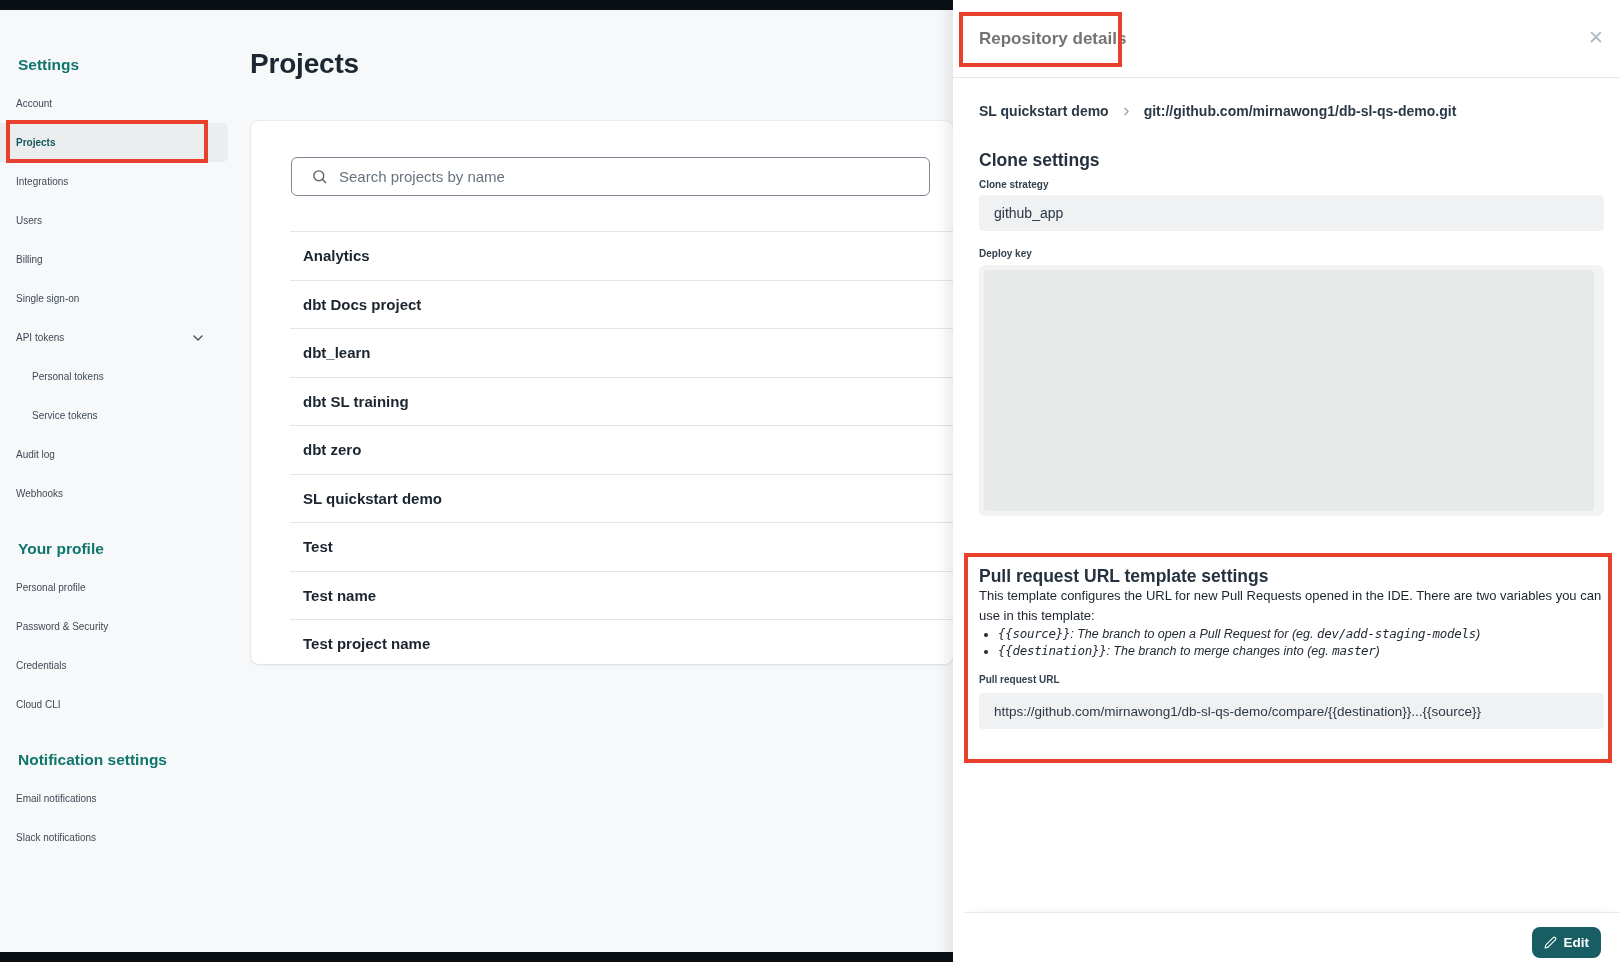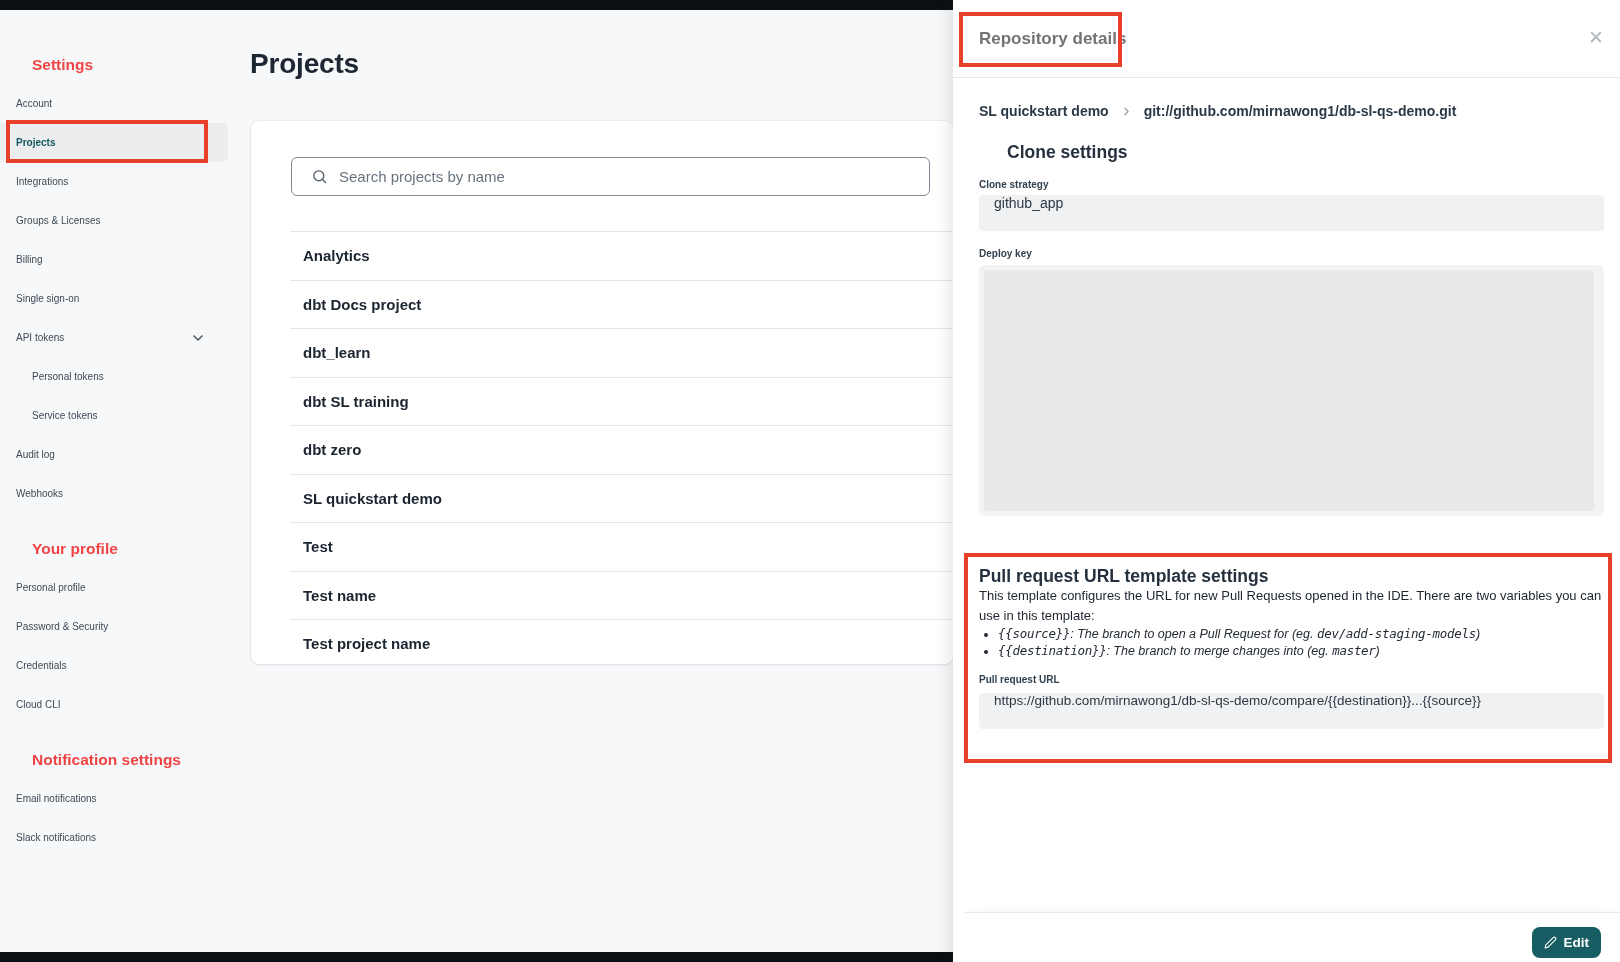--- a/index.html
+++ b/index.html
@@ -5,22 +5,22 @@
   html,body{margin:0;padding:0;background:#e9ebee;}
   .stage{position:relative;width:1620px;height:962px;background:#fff;overflow:hidden;
          font-family:"Liberation Sans",sans-serif;-webkit-font-smoothing:antialiased;}
 
   
   .main{position:absolute;left:0;top:0;width:953px;height:962px;background:#f7f8f9;}
   .strip{position:absolute;left:0;width:953px;height:10px;background:#0b1014;}
   .strip.top{top:0}.strip.bottom{bottom:0}
 
   .sidebar{position:absolute;left:0;top:46px;width:230px;}
-  .sb-heading{height:38px;display:flex;align-items:center;padding-left:32px;
-              font-size:15.5px;font-weight:bold;color:#ef4444;}
+  .sb-heading{height:38px;display:flex;align-items:center;padding-left:18px;
+              font-size:15.5px;font-weight:bold;color:#0f766e;}
   .sb-heading.gap{margin-top:17px;}
   .sb-item{height:39px;display:flex;align-items:center;padding-left:16px;box-sizing:border-box;
            width:228px;font-size:10px;color:#3e4a57;cursor:pointer;}
   .sb-item.indent{padding-left:32px;}
   .sb-item.selected{background:#ebedee;border-radius:0 6px 6px 0;color:#12575f;font-weight:bold;}
   .sb-item .chev{margin-left:auto;margin-right:22px;display:flex;}
 
   .page-title{position:absolute;left:250px;top:48px;margin:0;font-size:28px;font-weight:bold;
               color:#1c2733;letter-spacing:-.2px;}
 
@@ -42,21 +42,21 @@
   .panel-header{position:absolute;left:0;top:0;right:0;height:77px;border-bottom:1px solid #e5e8ea;}
   .panel-title{position:absolute;left:26px;top:29px;font-size:17px;font-weight:bold;color:#737373;text-align:center;}
   .close-btn{position:absolute;right:8px;top:22px;width:32px;height:32px;border:0;background:none;
              font-size:19px;line-height:32px;color:#b3bac2;cursor:pointer;padding:0;font-family:inherit;}
 
   .breadcrumb{position:absolute;left:26px;top:103px;display:flex;align-items:center;gap:11px;
               font-size:14px;font-weight:bold;color:#2b3947;}
   .sec-heading{position:absolute;left:26px;font-size:17.5px;font-weight:bold;color:#25313e;}
   .field-label{position:absolute;left:26px;font-size:10px;font-weight:bold;color:#33414e;}
   .field{position:absolute;left:26px;width:625px;height:36px;box-sizing:border-box;background:#f0f1f2;
-         border-radius:4px;display:flex;padding-left:15px;font-size:14px;color:#2b3845;}
+         border-radius:4px;display:flex;align-items:center;padding-left:15px;font-size:14px;color:#2b3845;}
   .deploy-box{position:absolute;left:26px;top:265px;width:625px;height:251px;background:#f2f3f4;border-radius:6px;}
   .deploy-inner{position:absolute;left:5px;right:10px;top:5px;bottom:5px;background:#e8eaea;border-radius:4px;}
 
   .pr-desc{position:absolute;left:26px;top:586px;font-size:13px;line-height:19.5px;color:#1c242e;}
   .pr-desc span{display:block;white-space:nowrap;}
   .pr-bullets{position:absolute;left:26px;top:626px;margin:0;padding-left:19px;color:#1f2630;}
   .pr-bullets li{font-size:12.5px;line-height:16.5px;white-space:nowrap;font-style:italic;color:#232a33;}
   .mono{font-family:"DejaVu Sans Mono",monospace;font-style:italic;font-size:12.5px;color:#1f2630;letter-spacing:-.3px;}
 
   .panel-footer{position:absolute;left:12px;right:0;bottom:0;height:49px;background:#fff;
@@ -85,21 +85,21 @@
         <div class="sb-item">
           <span>Account</span>
         </div>
         <div class="sb-item selected">
           <span>Projects</span>
         </div>
         <div class="sb-item">
           <span>Integrations</span>
         </div>
         <div class="sb-item">
-          <span>Groups &amp; Licenses</span>
+          <span>Users</span>
         </div>
         <div class="sb-item">
           <span>Billing</span>
         </div>
         <div class="sb-item">
           <span>Single sign-on</span>
         </div>
         <div class="sb-item">
           <span>API tokens</span>
           <span class="chev">
@@ -193,21 +193,21 @@
     </div>
 
     <div class="breadcrumb">
       <span>SL quickstart demo</span>
       <svg width="13" height="13" viewBox="0 0 24 24" fill="none" stroke="#9aa3ad" stroke-width="2.4" stroke-linecap="round" stroke-linejoin="round">
         <polyline points="9 6 15 12 9 18"></polyline>
       </svg>
       <span>git://github.com/mirnawong1/db-sl-qs-demo.git</span>
     </div>
 
-    <div class="sec-heading" style="top:142px;margin-left:28px;">Clone settings</div>
+    <div class="sec-heading" style="top:150px;">Clone settings</div>
 
     <div class="field-label" style="top:179px;">Clone strategy</div>
     <div class="field" style="top:195px;">
       <span>github_app</span>
     </div>
 
     <div class="field-label" style="top:248px;">Deploy key</div>
     <div class="deploy-box">
       <div class="deploy-inner"></div>
     </div>

